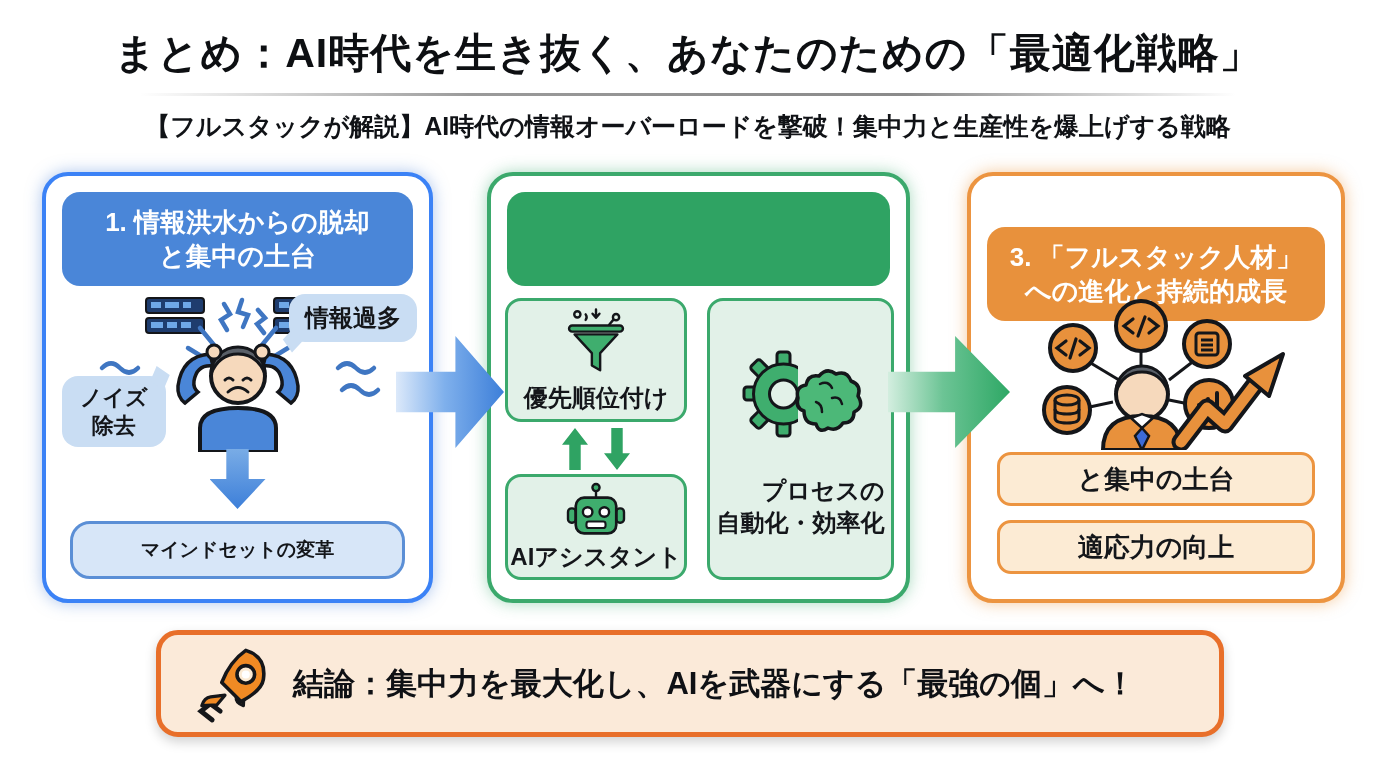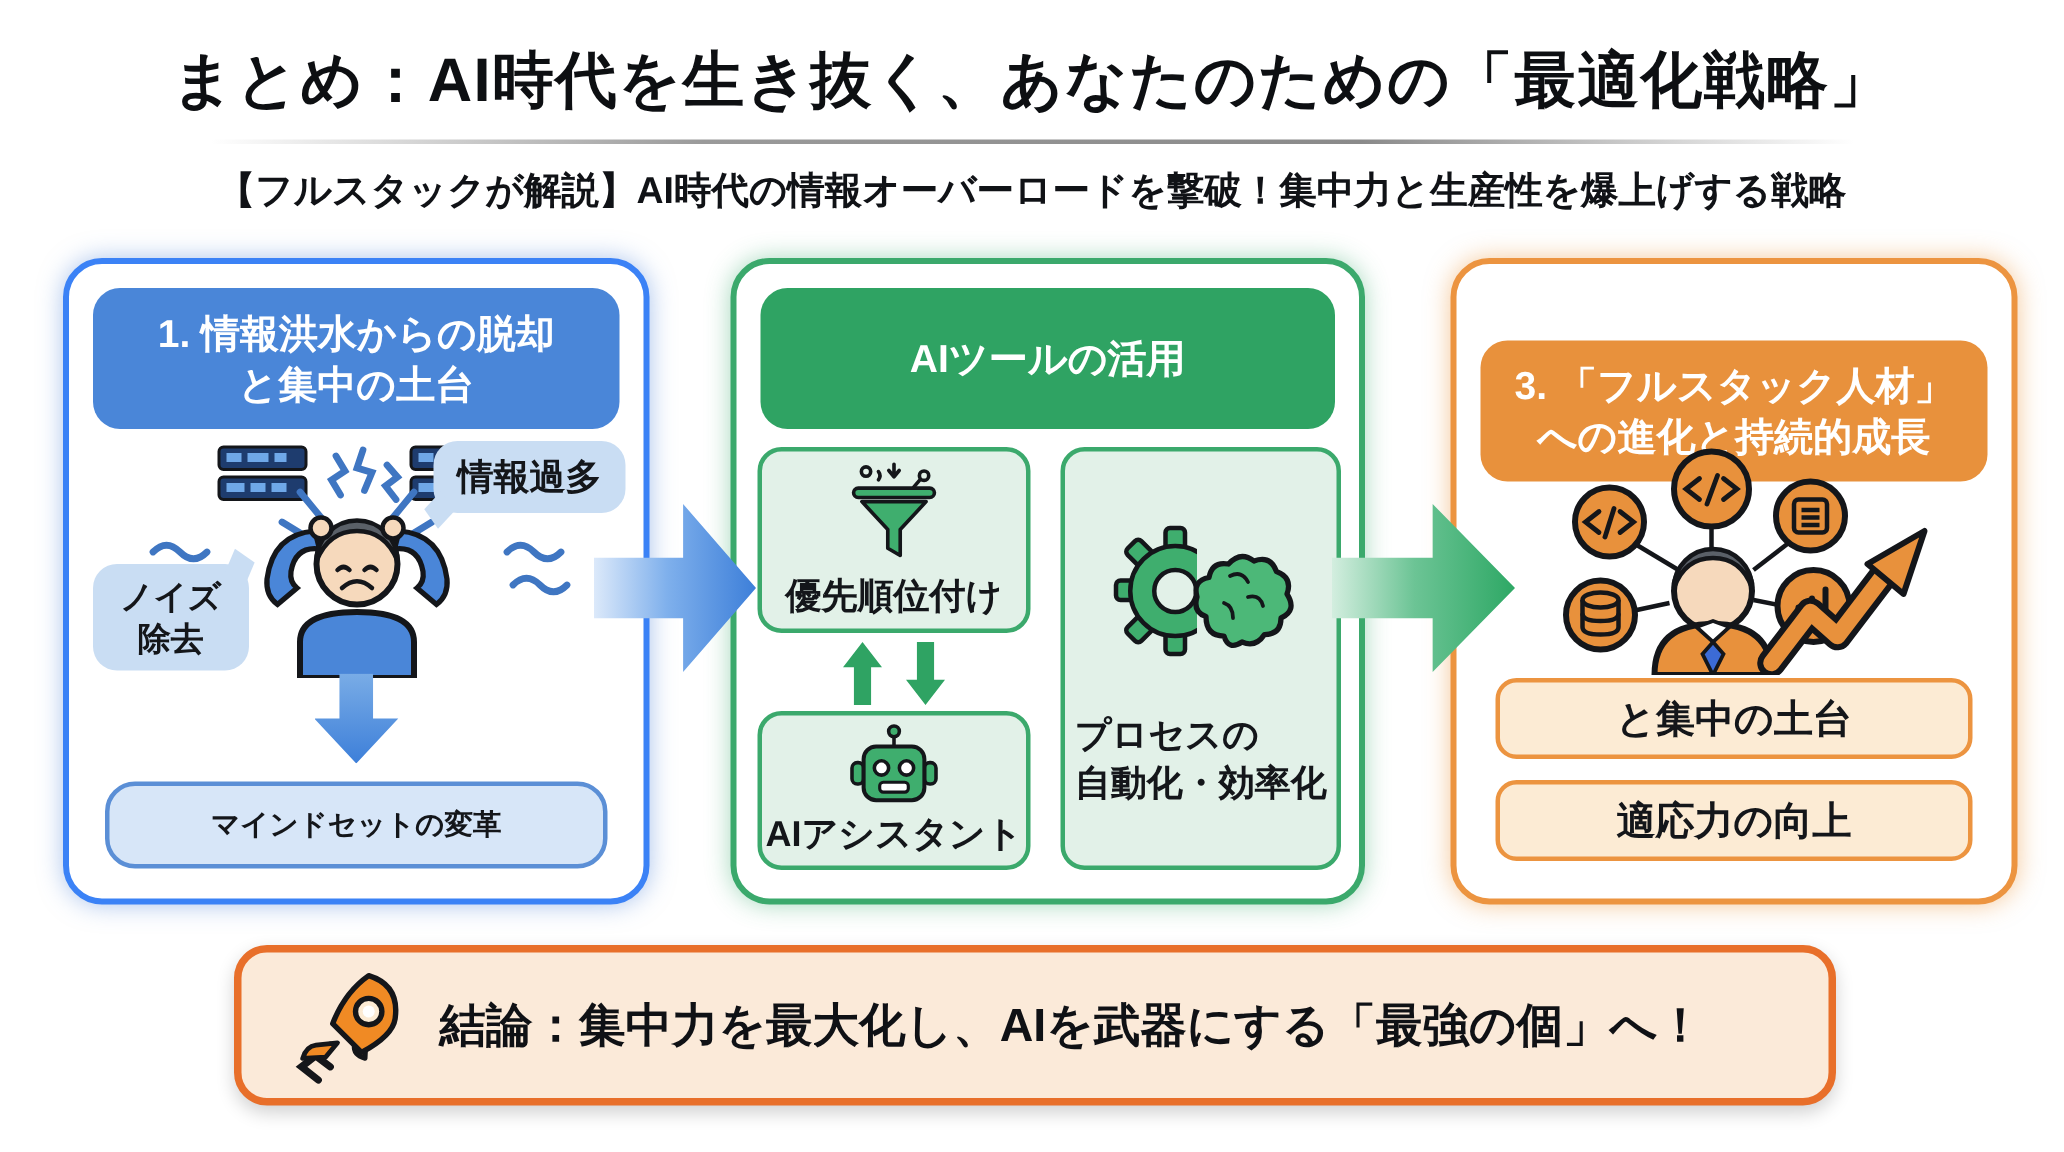--- a/index.html
+++ b/index.html
@@ -66,21 +66,21 @@
     border:3px solid #5B8FD6;border-radius:20px;font-size:19px;}
   .pill.orange-pill{left:26px;right:26px;height:54px;background:#FCEBD4;
     border:3px solid #EC9440;border-radius:14px;font-size:26px;}
 
   
   .subcard{
     position:absolute;background:#E2F1E8;border:3px solid #3BA96C;border-radius:16px;
     display:flex;flex-direction:column;align-items:center;justify-content:center;
     gap:4px;box-sizing:border-box;
   }
-  .subcard .card-label{font-size:24px;font-weight:800;color:#14161a;text-align:left;line-height:1.3;}
+  .subcard .card-label{font-size:24px;font-weight:800;color:#14161a;text-align:right;line-height:1.3;}
   .swap-arrows{position:absolute;left:14px;top:252px;width:182px;display:flex;justify-content:center;gap:16px;}
   .mini-arrow{width:26px;height:42px;background:#2FA363;}
   .mini-arrow.up{clip-path:polygon(50% 0,100% 40%,72% 40%,72% 100%,28% 100%,28% 40%,0 40%);}
   .mini-arrow.down{clip-path:polygon(28% 0,72% 0,72% 60%,100% 60%,50% 100%,0 60%,28% 60%);}
 
   
   .conclusion{
     position:absolute;left:156px;top:630px;width:1068px;height:107px;box-sizing:border-box;
     background:#FBEAD9;border:5px solid #E86F2A;border-radius:22px;
     display:flex;align-items:center;padding-left:32px;gap:20px;
@@ -168,21 +168,20 @@
 
   <div class="pill blue-pill">
     <span>マインドセットの変革</span>
   </div>
 </div>
 
 <div class="flow-arrow blue-grad" style="left:396px;top:336px;width:108px;height:112px;"></div>
 
 <div class="box green" style="left:487px;top:172px;width:415px;height:423px;">
   <div class="box-header green-bg">
-    <span>AIツールの活用</span>
   </div>
 
   <div class="subcard" style="left:14px;top:122px;width:182px;height:124px;">
     <svg width="76" height="72" viewBox="0 0 110 104">
       <g fill="none" stroke="#14161a" stroke-width="3.5" stroke-linecap="round">
         <circle cx="28" cy="12" r="4.5"></circle>
         <circle cx="84" cy="16" r="4.5"></circle>
           <path d="M80 20 l-6 7"></path>
         <path d="M55 5 v12 m0 0 l-5 -6 m5 6 l5 -6"></path>
         <path d="M40 12 q3 4 0 8"></path>

